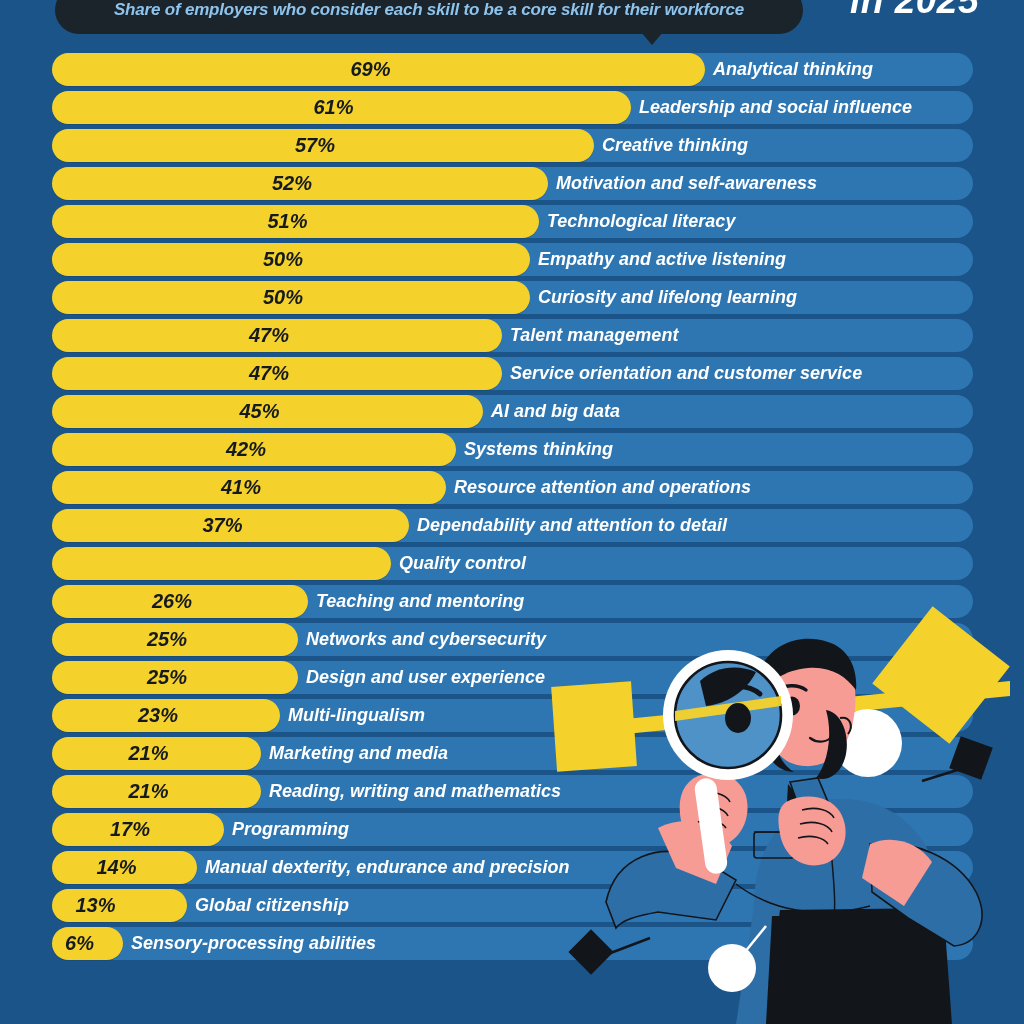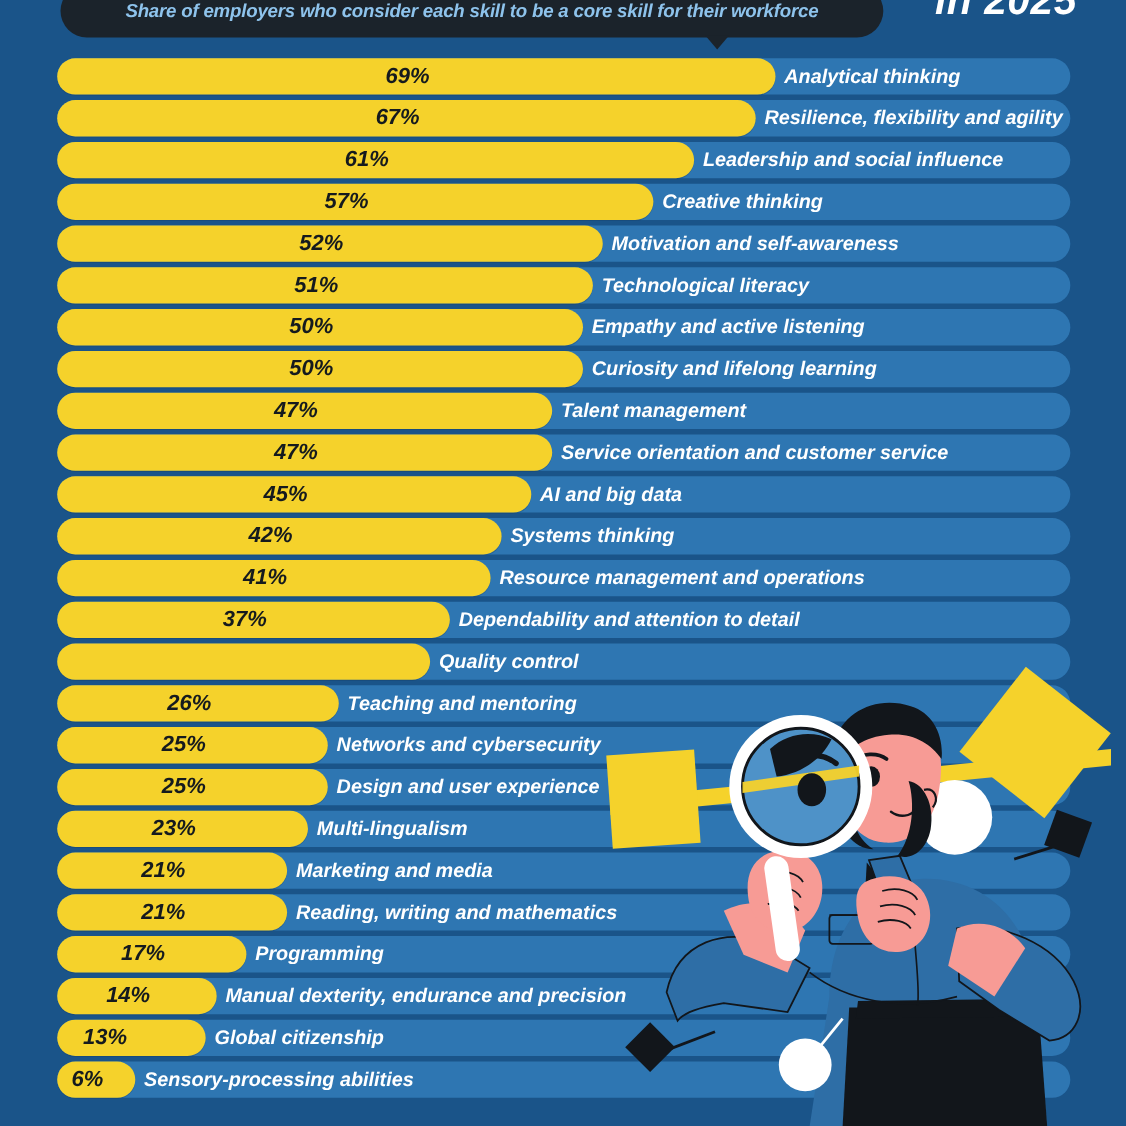--- a/index.html
+++ b/index.html
@@ -74,26 +74,20 @@
 
   <div class="chart" id="chart">
       <div class="row">
         <div class="track"></div>
         <div class="bar" style="width: 653px;"></div>
         <div class="pct" style="left: 52px; width: 637px;">69%</div>
         <div class="label" style="left: 713px;">Analytical thinking</div>
       </div>
       <div class="row">
         <div class="track"></div>
-        <div class="bar" style="width: 635px;"></div>
-        <div class="pct" style="left: 52px; width: 619px;">67%</div>
-        <div class="label" style="left: 695px;">Resilience, flexibility and agility</div>
-      </div>
-      <div class="row">
-        <div class="track"></div>
         <div class="bar" style="width: 579px;"></div>
         <div class="pct" style="left: 52px; width: 563px;">61%</div>
         <div class="label" style="left: 639px;">Leadership and social influence</div>
       </div>
       <div class="row">
         <div class="track"></div>
         <div class="bar" style="width: 542px;"></div>
         <div class="pct" style="left: 52px; width: 526px;">57%</div>
         <div class="label" style="left: 602px;">Creative thinking</div>
       </div>
@@ -142,21 +136,21 @@
       <div class="row">
         <div class="track"></div>
         <div class="bar" style="width: 404px;"></div>
         <div class="pct" style="left: 52px; width: 388px;">42%</div>
         <div class="label" style="left: 464px;">Systems thinking</div>
       </div>
       <div class="row">
         <div class="track"></div>
         <div class="bar" style="width: 394px;"></div>
         <div class="pct" style="left: 52px; width: 378px;">41%</div>
-        <div class="label" style="left: 454px;">Resource management and operations</div>
+        <div class="label" style="left: 454px;">Resource attention and operations</div>
       </div>
       <div class="row">
         <div class="track"></div>
         <div class="bar" style="width: 357px;"></div>
         <div class="pct" style="left: 52px; width: 341px;">37%</div>
         <div class="label" style="left: 417px;">Dependability and attention to detail</div>
       </div>
       <div class="row">
         <div class="track"></div>
         <div class="bar" style="width: 339px;"></div>

